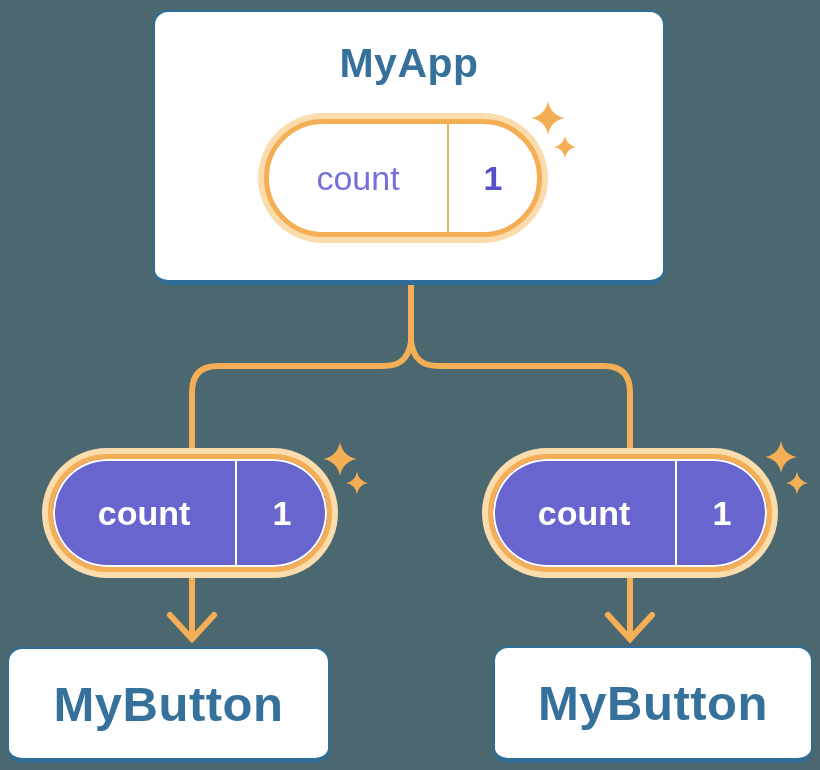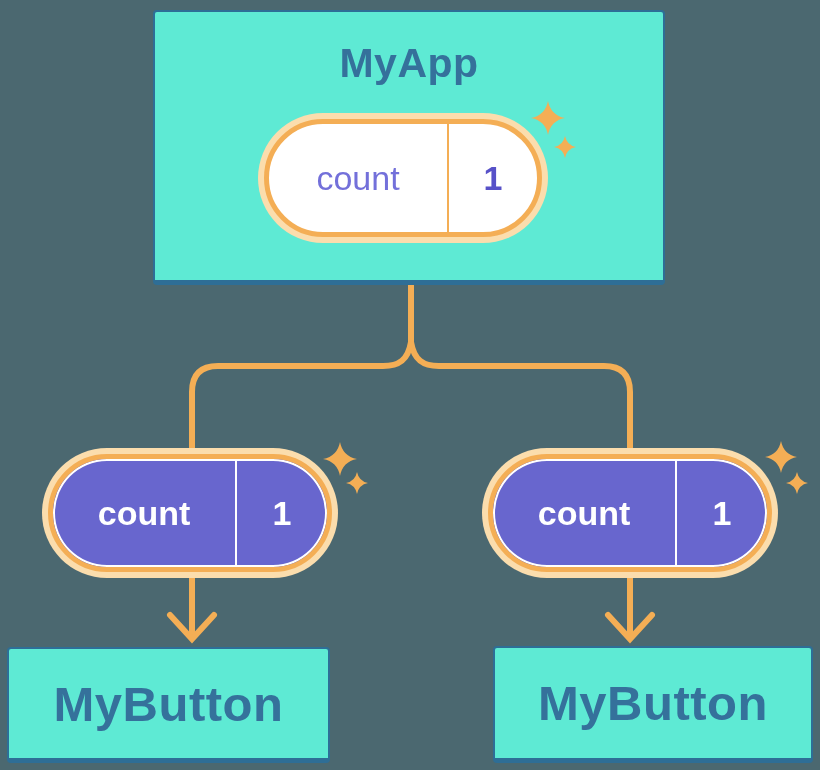--- a/index.html
+++ b/index.html
@@ -11,24 +11,24 @@
     font-family:"Liberation Sans", sans-serif;
     overflow:hidden;
   }
   svg.overlay{position:absolute;left:0;top:0;pointer-events:none;}
   .z0{z-index:0;}
   .z2{z-index:2;}
 
   
   .card{
     position:absolute;
-    background:#5eead4;
+    background:#ffffff;
     border:2px solid #2E6E96;
     border-bottom-width:5px;
-    border-radius:4px;
+    border-radius:15px;
     z-index:1;
   }
   .card-root{left:153px;top:10px;width:512px;height:275px;}
   .card-leaf-left{left:7px;top:647px;width:323px;height:116px;display:flex;align-items:center;justify-content:center;}
   .card-leaf-right{left:493px;top:646px;width:320px;height:117px;display:flex;align-items:center;justify-content:center;}
   .card-title{
     color:#35719B;
     font-weight:700;
     letter-spacing:0.5px;
   }

